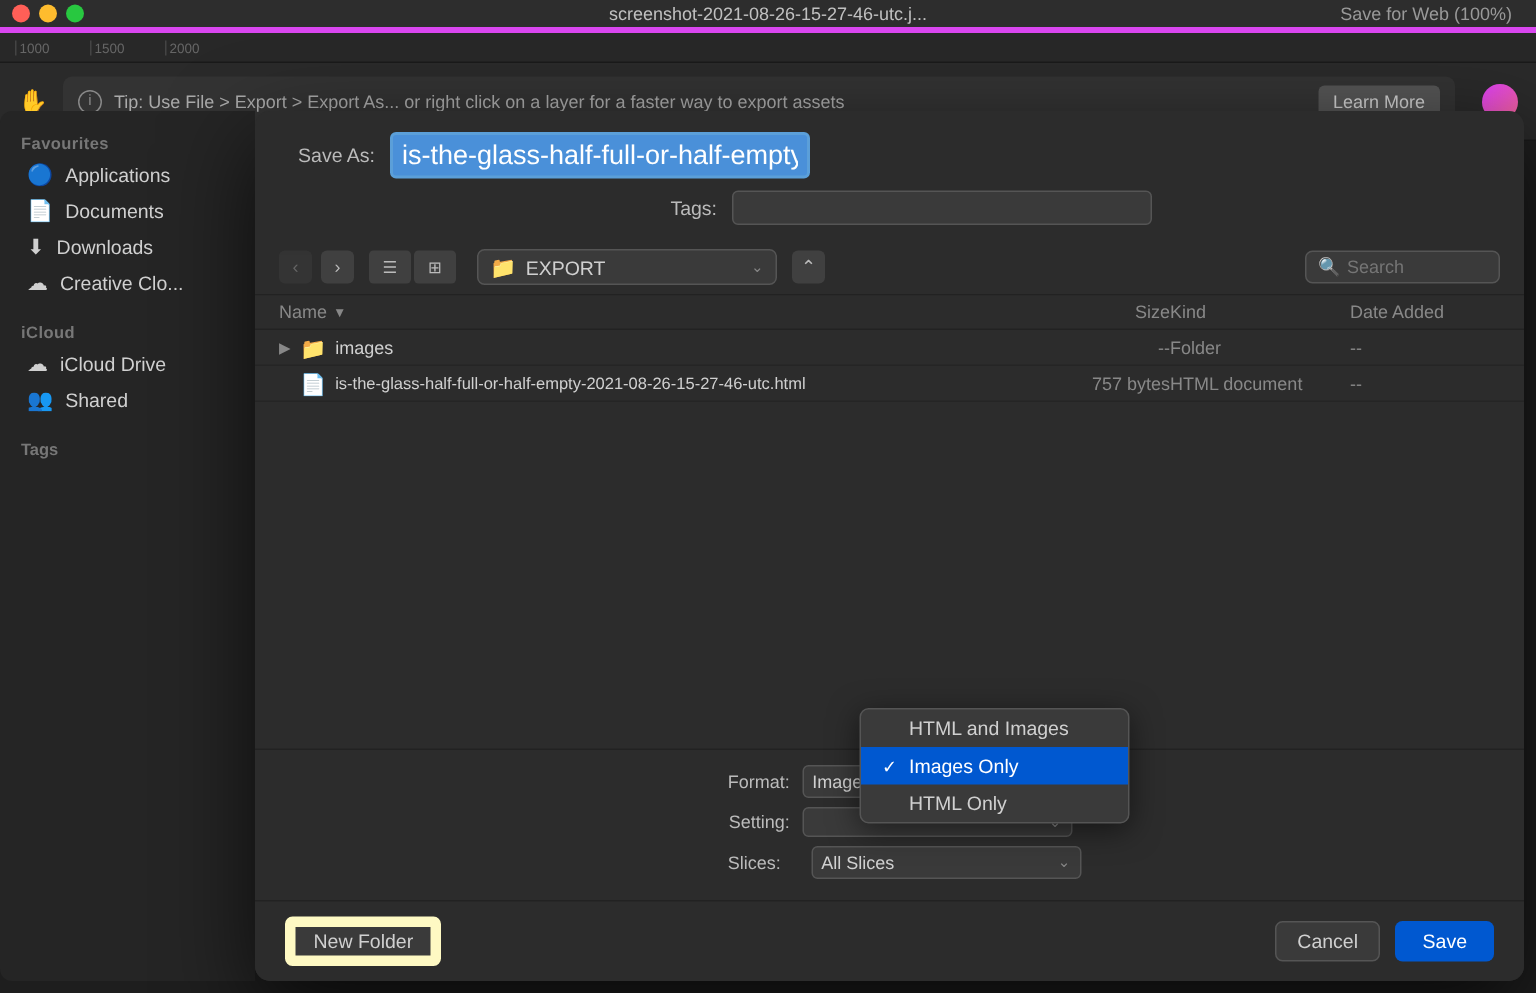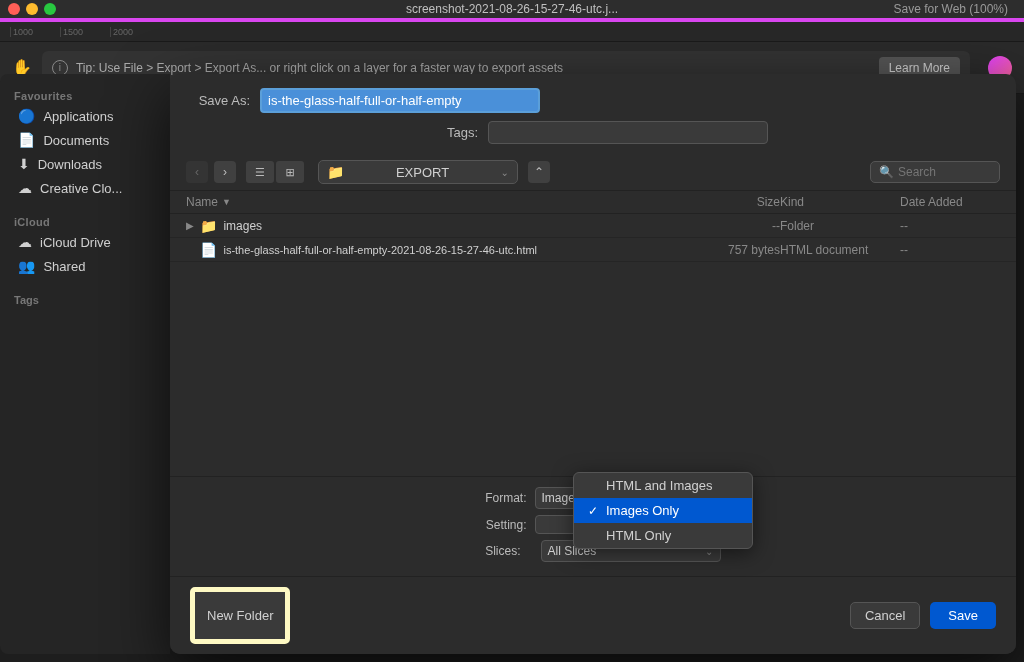--- a/index.html
+++ b/index.html
@@ -126,21 +126,21 @@
       text-align: right;
       min-width: 60px;
     }
     .save-as-input {
       flex: 1;
       max-width: 280px;
       background: #4a90d9;
       border: 2px solid #5b9fd9;
       border-radius: 4px;
       color: #fff;
-      font-size: 13px;
+      font-size: 18px;
       padding: 3px 6px;
       outline: none;
     }
 
     
     .tags-row {
       padding: 0px 20px 10px;
       display: flex;
       align-items: center;
       gap: 10px;
@@ -214,21 +214,20 @@
       display: flex;
       align-items: center;
       gap: 6px;
     }
     .location-folder-icon {
       font-size: 14px;
     }
     .location-label {
       flex: 1;
       font-size: 13px;
-      text-align: center;
     }
     .location-chevron {
       font-size: 10px;
       color: #888;
     }
     .expand-btn {
       width: 22px; height: 22px;
       background: #404040;
       border: none;
       border-radius: 4px;
@@ -378,25 +377,25 @@
     .dialog-buttons {
       display: flex;
       justify-content: space-between;
       align-items: center;
       padding: 10px 20px;
       border-top: 1px solid #222;
       background: #2c2c2c;
     }
     .new-folder-btn {
       background: #3a3a3a;
-      border: 5px solid #fef9c3;
+      border: 7px solid #fef9c3;
       border-radius: 5px;
       color: #d0d0d0;
       font-size: 13px;
-      padding: 16px 12px;
+      padding: 2px 12px;
       cursor: pointer;
     }
     .action-buttons { display: flex; gap: 10px; }
     .cancel-btn {
       background: #3a3a3a;
       border: 1px solid #555;
       border-radius: 5px;
       color: #d0d0d0;
       font-size: 13px;
       padding: 5px 14px;

